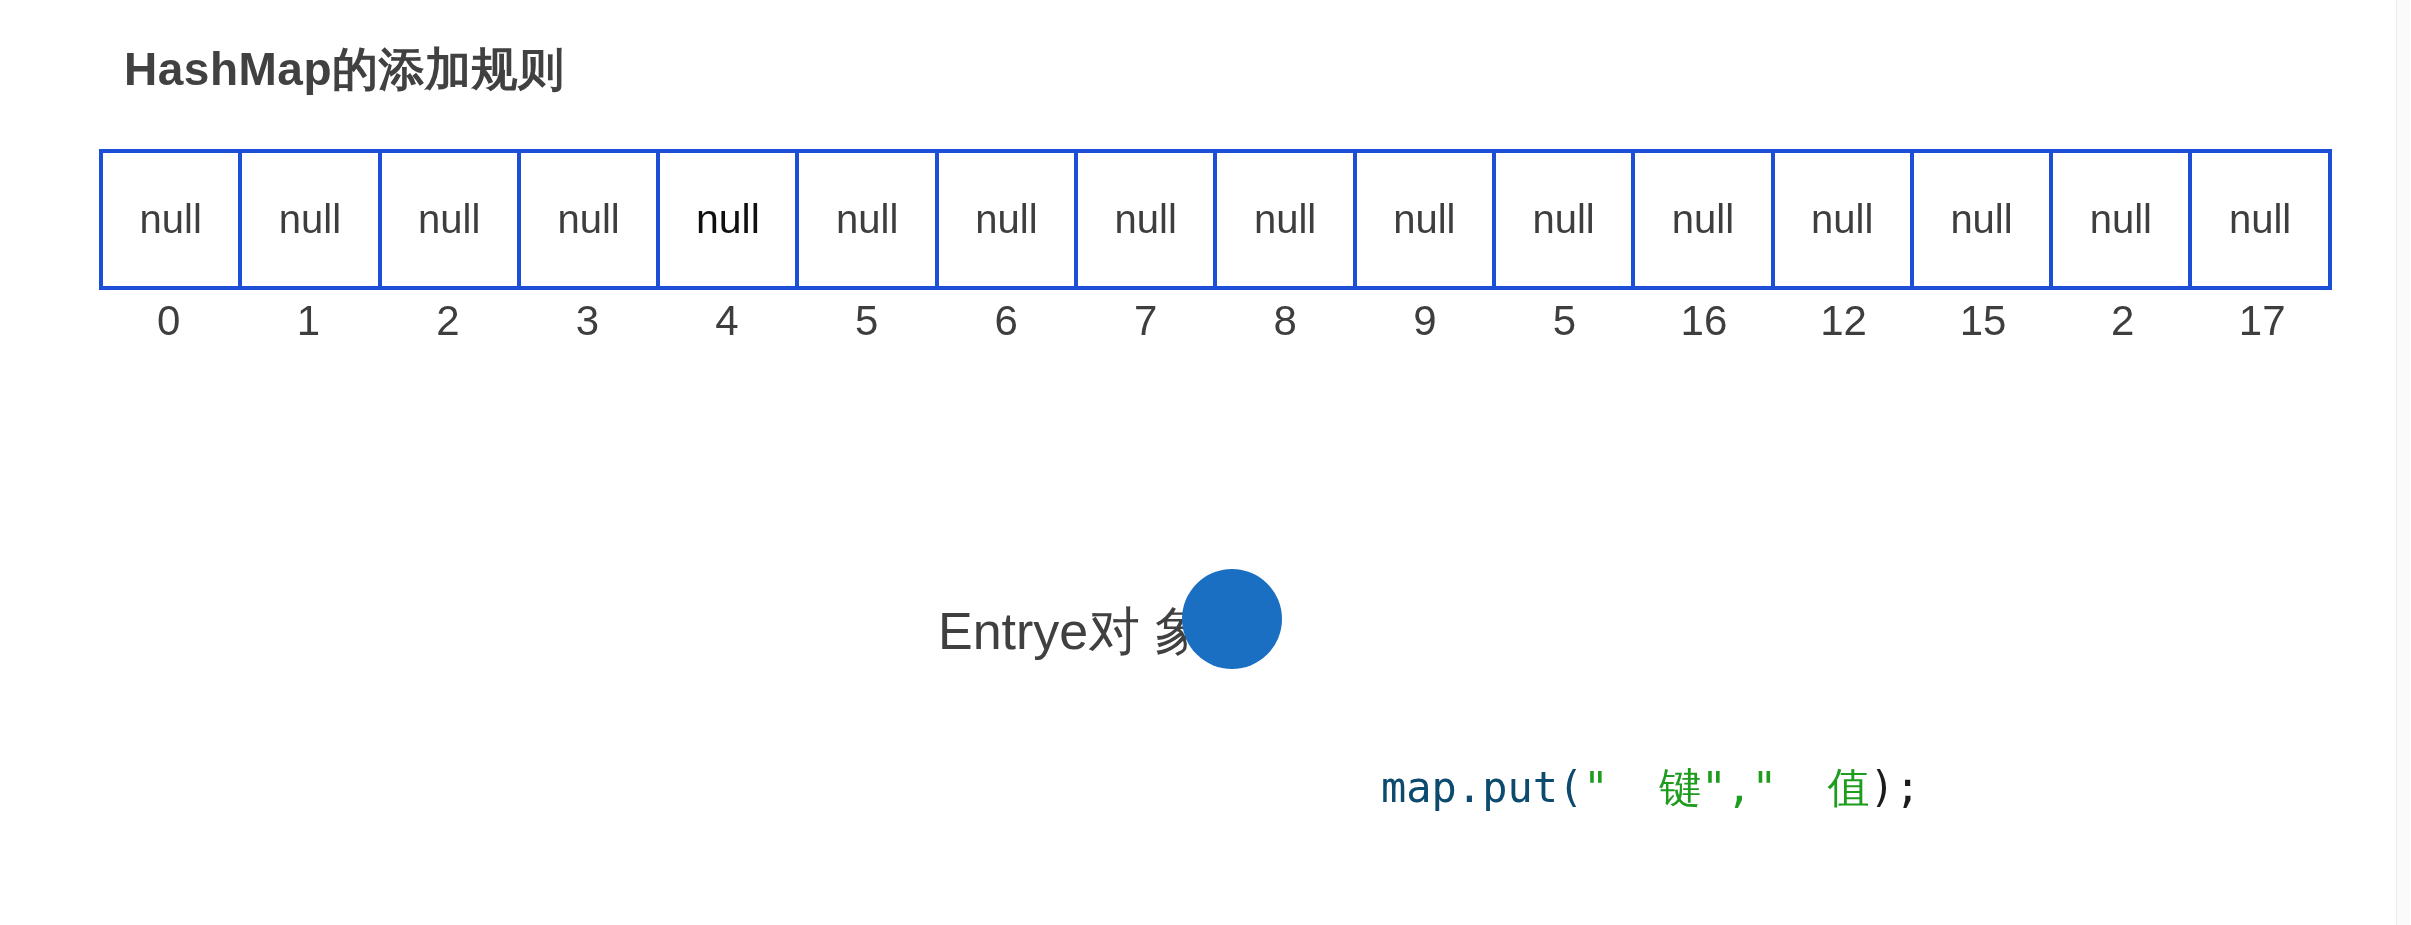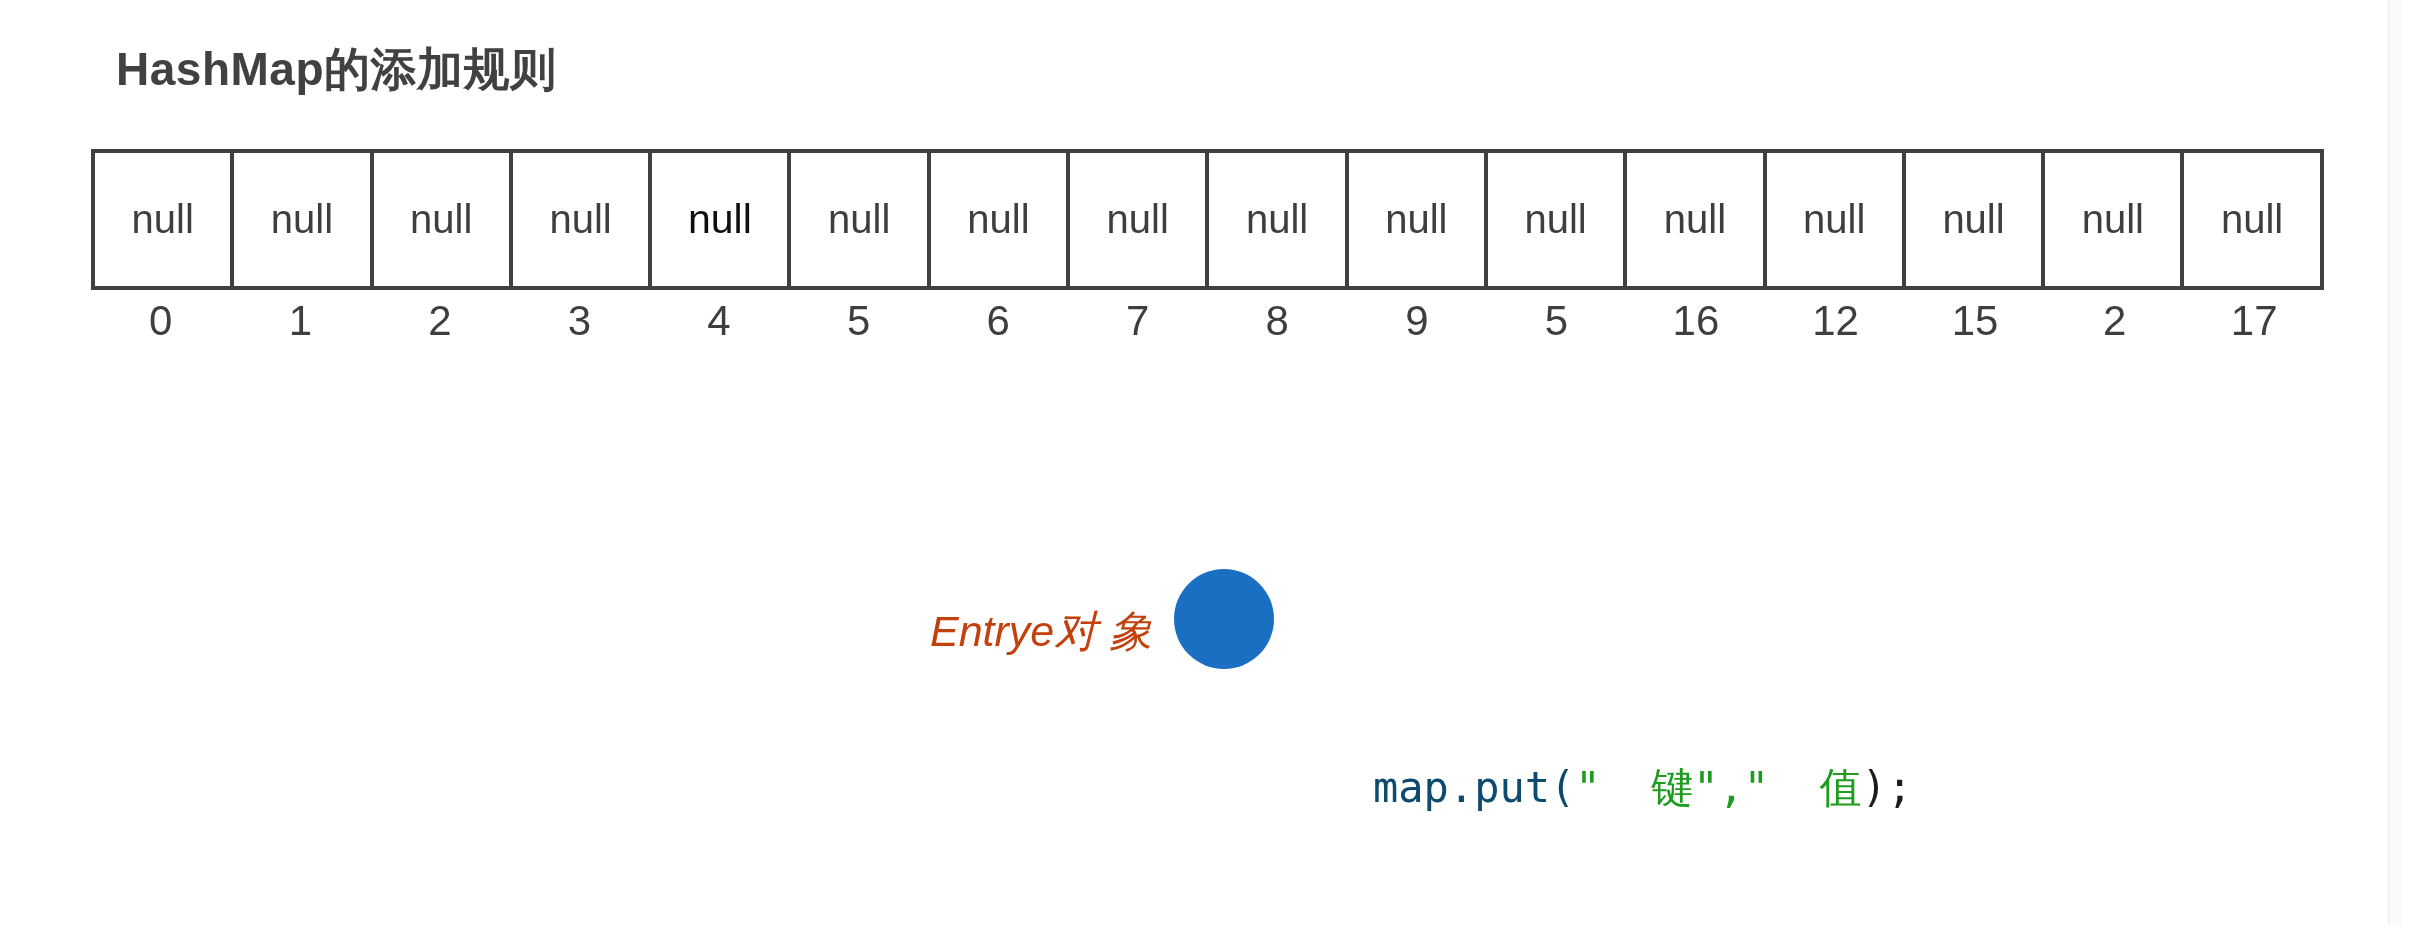--- a/index.html
+++ b/index.html
@@ -7,20 +7,21 @@
     padding: 0;
     background: #ffffff;
     font-family: "Liberation Sans", sans-serif;
   }
   .canvas {
     position: relative;
     width: 2402px;
     height: 925px;
     background: #ffffff;
     overflow: hidden;
+    margin-left: 8px;
   }
   .title {
     position: absolute;
     left: 116px;
     top: 44px;
     margin: 0;
     font-size: 46px;
     line-height: 1.1;
     font-weight: bold;
     color: #414141;
@@ -29,21 +30,21 @@
   .array-row {
     position: absolute;
     left: 91px;
     top: 149px;
     display: flex;
   }
   .cell {
     box-sizing: border-box;
     width: 143.3px;
     height: 141px;
-    border: 4px solid #404040;
+    border: 4px solid #1d4ed8;
     background: #ffffff;
     display: flex;
     align-items: center;
     justify-content: center;
     font-size: 40px;
     color: #3e3e3e;
   }
   .cell + .cell { margin-left: -4px; }
   .cell.em {
     color: #0f0f0f;
@@ -60,25 +61,24 @@
     flex: 1;
     text-align: center;
     font-size: 42px;
     line-height: 48px;
     color: #3e3e3e;
   }
   .entry-label {
     position: absolute;
     left: 930px;
     top: 608px;
-    font-size: 43px;
+    font-size: 52px;
     line-height: 46px;
-    color: #c2410c;
+    color: #404040;
     white-space: pre;
-    font-style: italic;
   }
   .entry-circle {
     position: absolute;
     left: 1174px;
     top: 569px;
     width: 100px;
     height: 100px;
     border-radius: 50%;
     background: #1b6fc2;
   }

